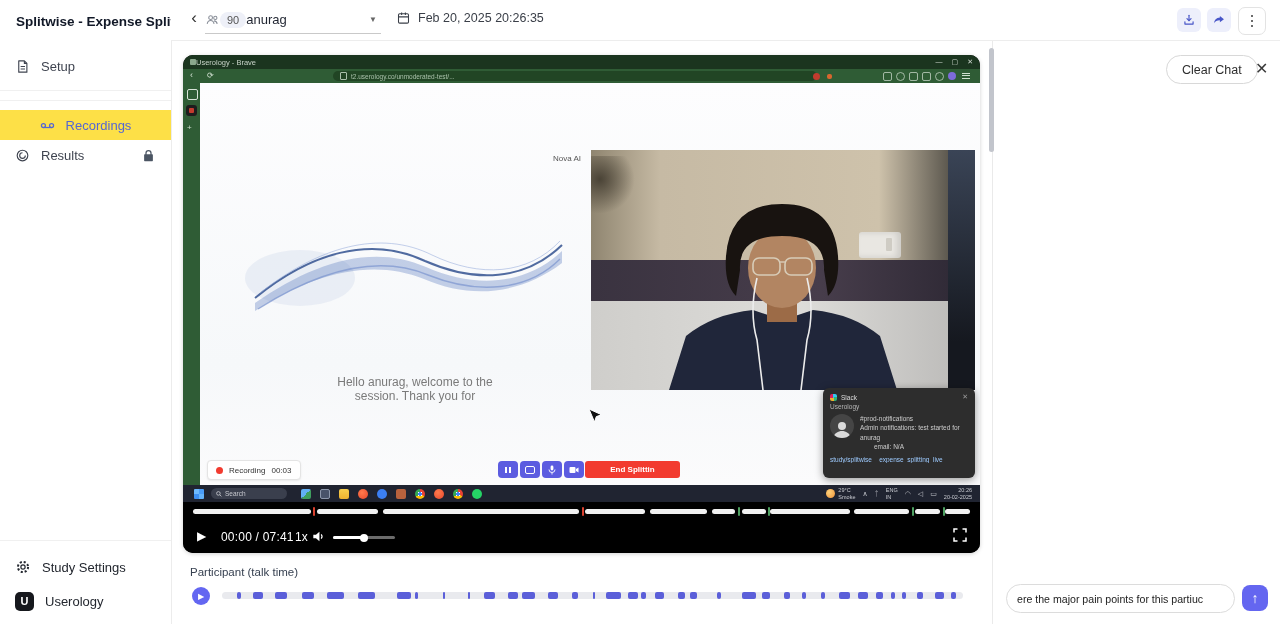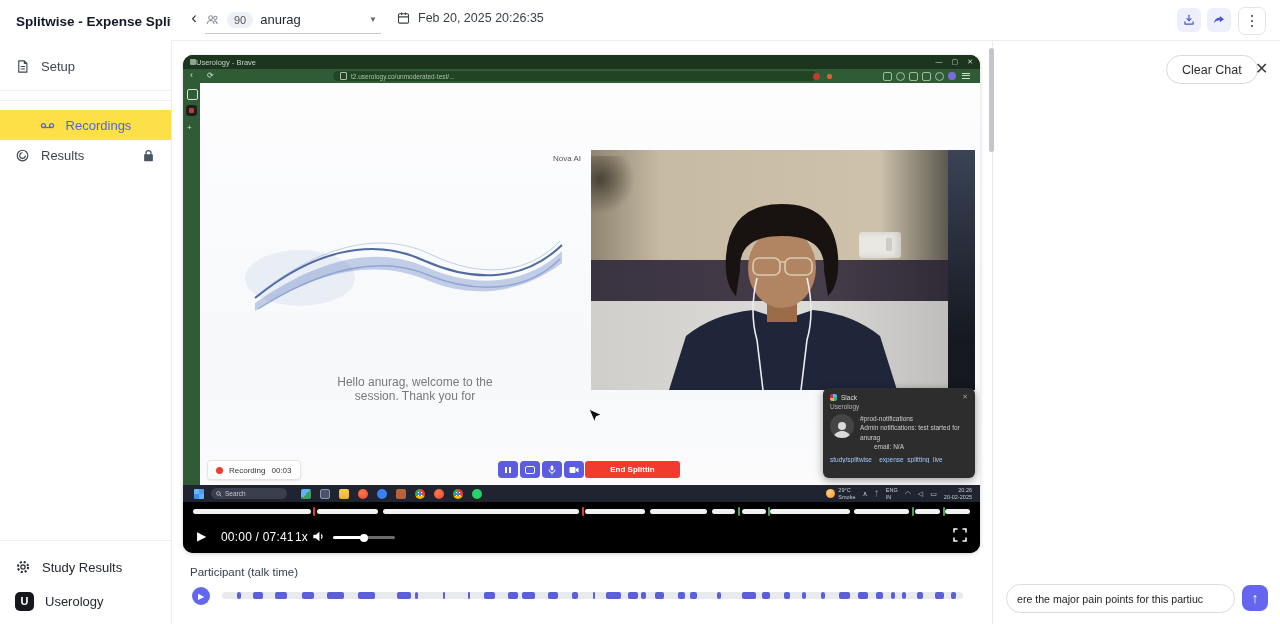--- a/index.html
+++ b/index.html
@@ -18,21 +18,21 @@
   .lock{margin-left:auto;}
   .side-footer{position:absolute;left:0;right:0;bottom:6px;}
   .foot-item{display:flex;align-items:center;gap:11px;height:34px;padding:0 15px;font-size:13px;color:#23272f;}
   .ulogo{width:19px;height:19px;border-radius:5px;background:#16181d;color:#fff;font-size:11px;font-weight:bold;
          display:flex;align-items:center;justify-content:center;}
 
   
   .topbar{position:absolute;left:171px;top:0;right:0;height:40px;background:#fff;border-bottom:1px solid #ededed;}
   .back-btn{position:absolute;left:186px;top:8px;font-size:17px;color:#333;width:16px;text-align:center;cursor:pointer;}
   .psel{position:absolute;left:205px;top:6px;width:176px;height:27px;border-bottom:1px solid #c9c9c9;
-        display:flex;align-items:center;gap:7px;cursor:pointer;}
+        display:flex;align-items:center;cursor:pointer;}
   .pnum{background:#eef0f8;border-radius:9px;padding:2px 7px;font-size:11px;color:#555;}
   .pname{font-size:13px;color:#1f2430;}
   .caret{margin-left:auto;font-size:8px;color:#666;padding-right:4px;}
   .datewrap{position:absolute;left:396px;top:10px;display:flex;align-items:center;gap:7px;font-size:12.5px;color:#3a3f48;}
   .icon-btn{position:absolute;width:24px;height:24px;border-radius:6px;background:#edeffb;
             display:flex;align-items:center;justify-content:center;cursor:pointer;}
   .kebab{position:absolute;left:1238px;top:7px;width:26px;height:26px;border:1px solid #e3e3e3;border-radius:7px;background:#fff;
          display:flex;flex-direction:column;align-items:center;justify-content:center;gap:2.5px;cursor:pointer;}
   .kdot{width:2.6px;height:2.6px;border-radius:50%;background:#3a3a3a;}
 
@@ -190,21 +190,21 @@
         </svg>
     </div>
   </div>
   <div class="side-footer">
     <div class="nav-divider"></div>
     <div class="foot-item">
       <svg viewBox="0 0 24 24" width="16" height="16" fill="none" stroke="#23272f" stroke-width="1.8">
           <circle cx="12" cy="12" r="3.2"></circle>
           <circle cx="12" cy="12" r="7.6" stroke-width="3" stroke-dasharray="3.1 2.9"></circle>
         </svg>
-      <span>Study Results</span>
+      <span>Study Settings</span>
     </div>
     <div class="foot-item">
       <span class="ulogo">U</span>
       <span>Userology</span>
     </div>
   </div>
 </div>
 
 <div class="topbar"></div>
 <div class="back-btn">‹</div>

